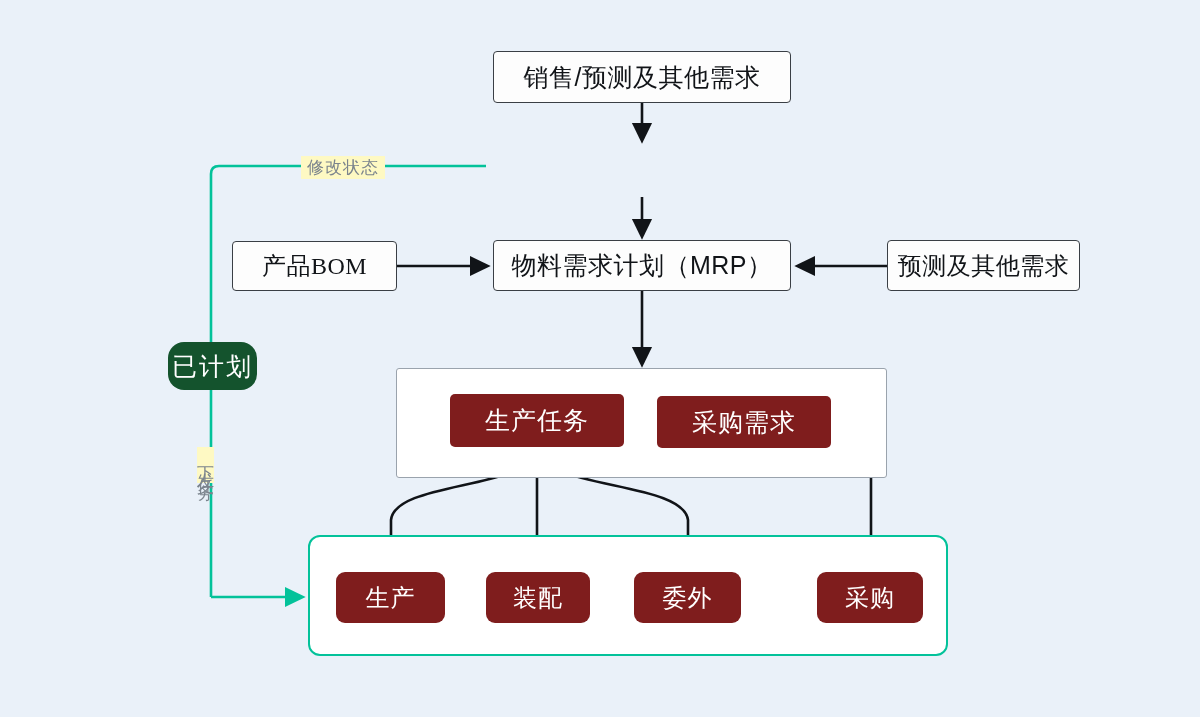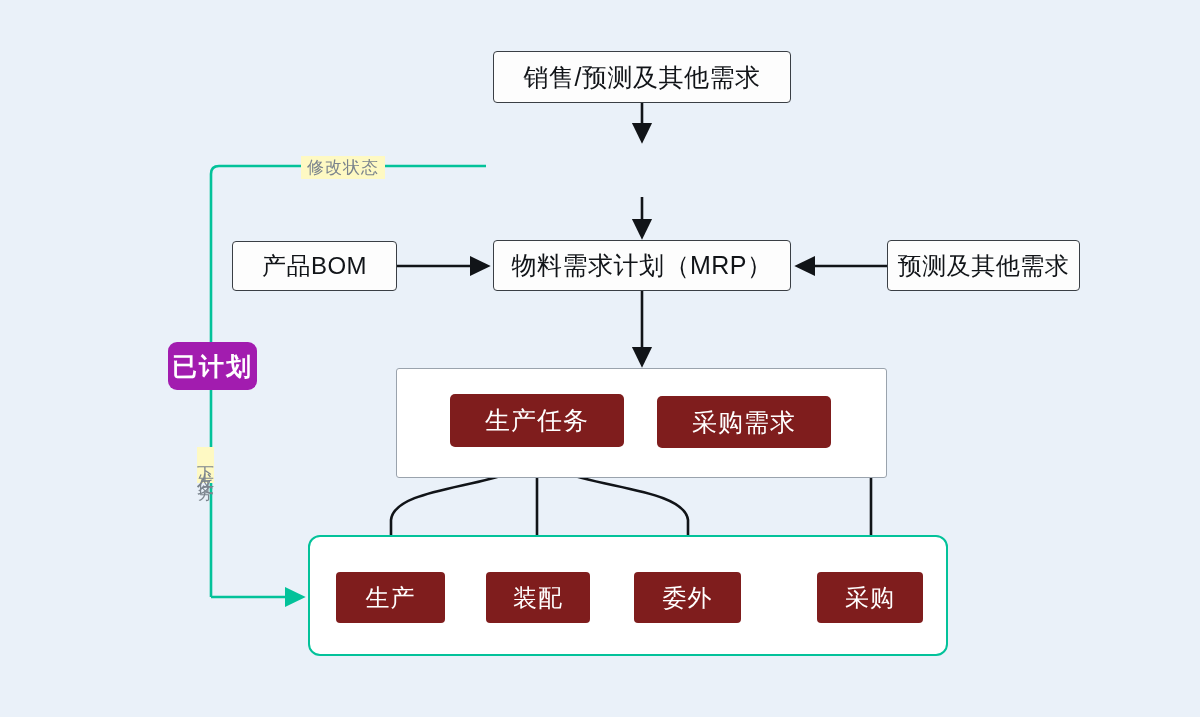--- a/index.html
+++ b/index.html
@@ -16,41 +16,41 @@
 
   
   .box{
     background:#fdfdfd;
     border:1.6px solid #3a3f45;
     border-radius:4px;
     color:#111418;
     letter-spacing:.5px;
   }
   .box.lg{font-size:25px;}
-  .box.md{font-size:24px;}
+  .box.md{font-size:24px;font-family:Liberation Serif, serif;}
 
   
   .chip{
     background:#7f1d1d;
     color:#ffffff;
     border-radius:5px;
     font-size:25px;
     letter-spacing:1px;
   }
-  .chip.small{font-size:24px;border-radius:4px;}
+  .chip.small{font-size:24px;border-radius:9px;}
 
   
   .panel{position:absolute;box-sizing:border-box;background:#ffffff;}
   .panel.grey{border:1.4px solid #9aa3ad;border-radius:3px;}
   .panel.teal{border:2px solid #03c29a;border-radius:12px;}
 
   
   .badge{
-    background:#a21caf;color:#ffffff;border-radius:9px;
-    font-size:25px;letter-spacing:2px;font-weight:bold;
+    background:#14532d;color:#ffffff;border-radius:16px;
+    font-size:25px;letter-spacing:2px;
   }
 
   .wire-label{
     position:absolute;color:#7b848d;font-size:17px;letter-spacing:1px;
     background:#fef9c3;padding:0 6px;white-space:nowrap;
   }
   .wire-label.vert{
     writing-mode:vertical-rl;text-orientation:upright;
     padding:6px 0;letter-spacing:6px;line-height:1;
   }

